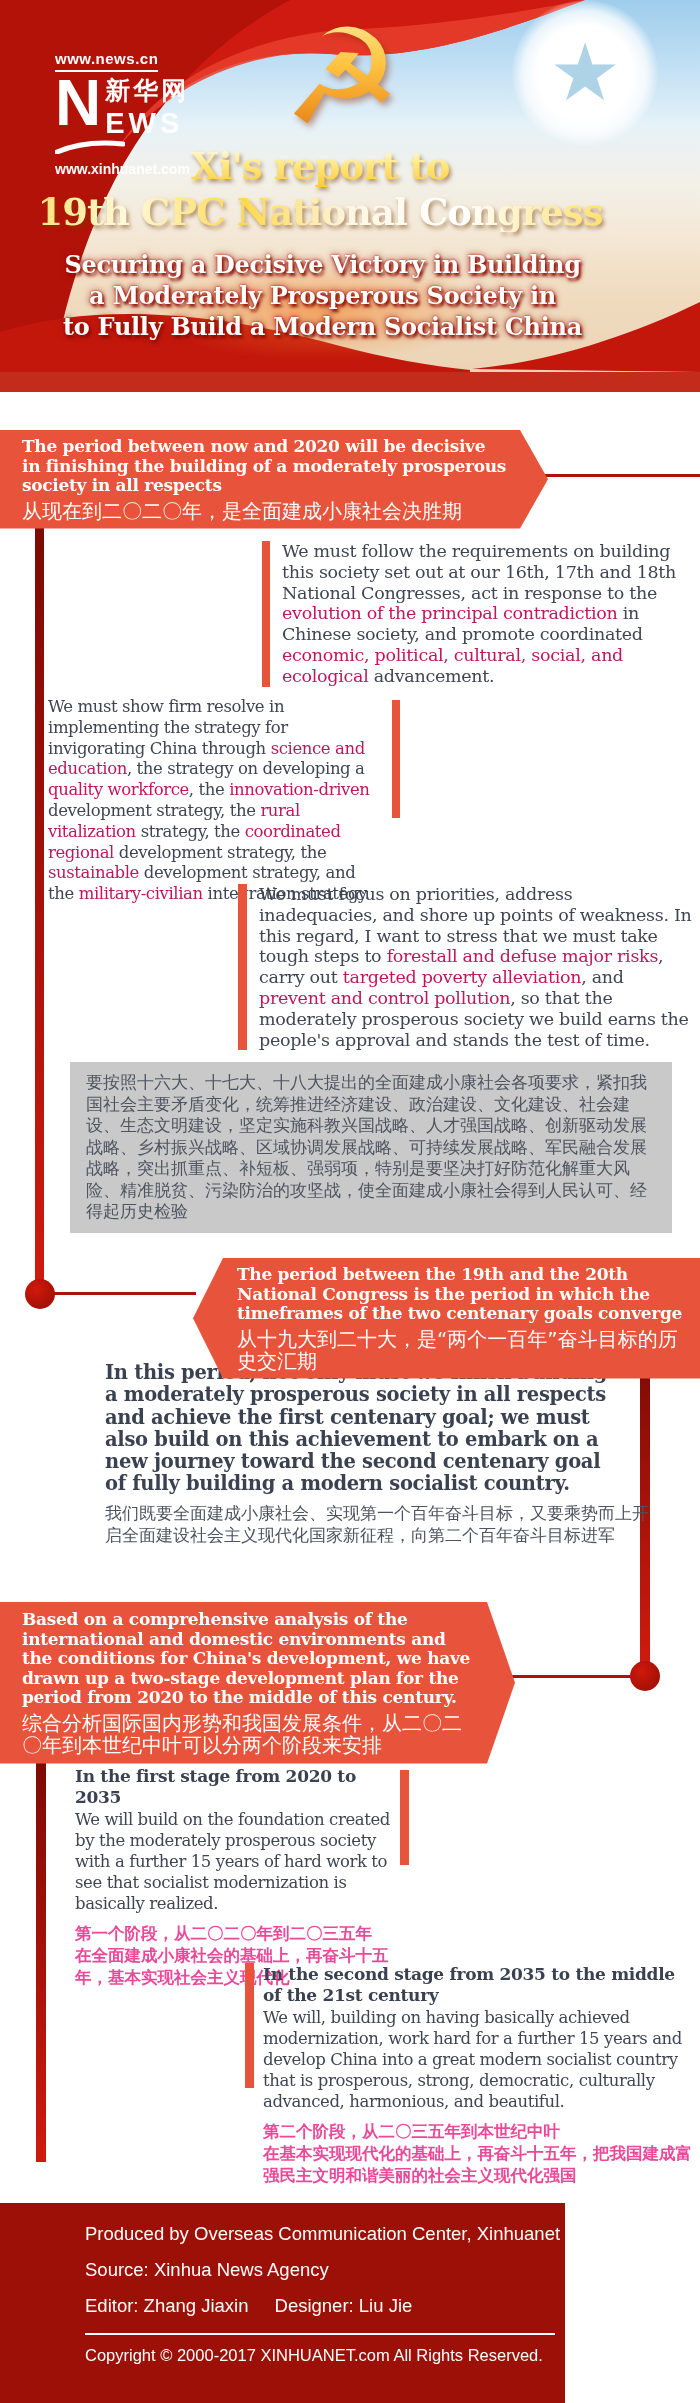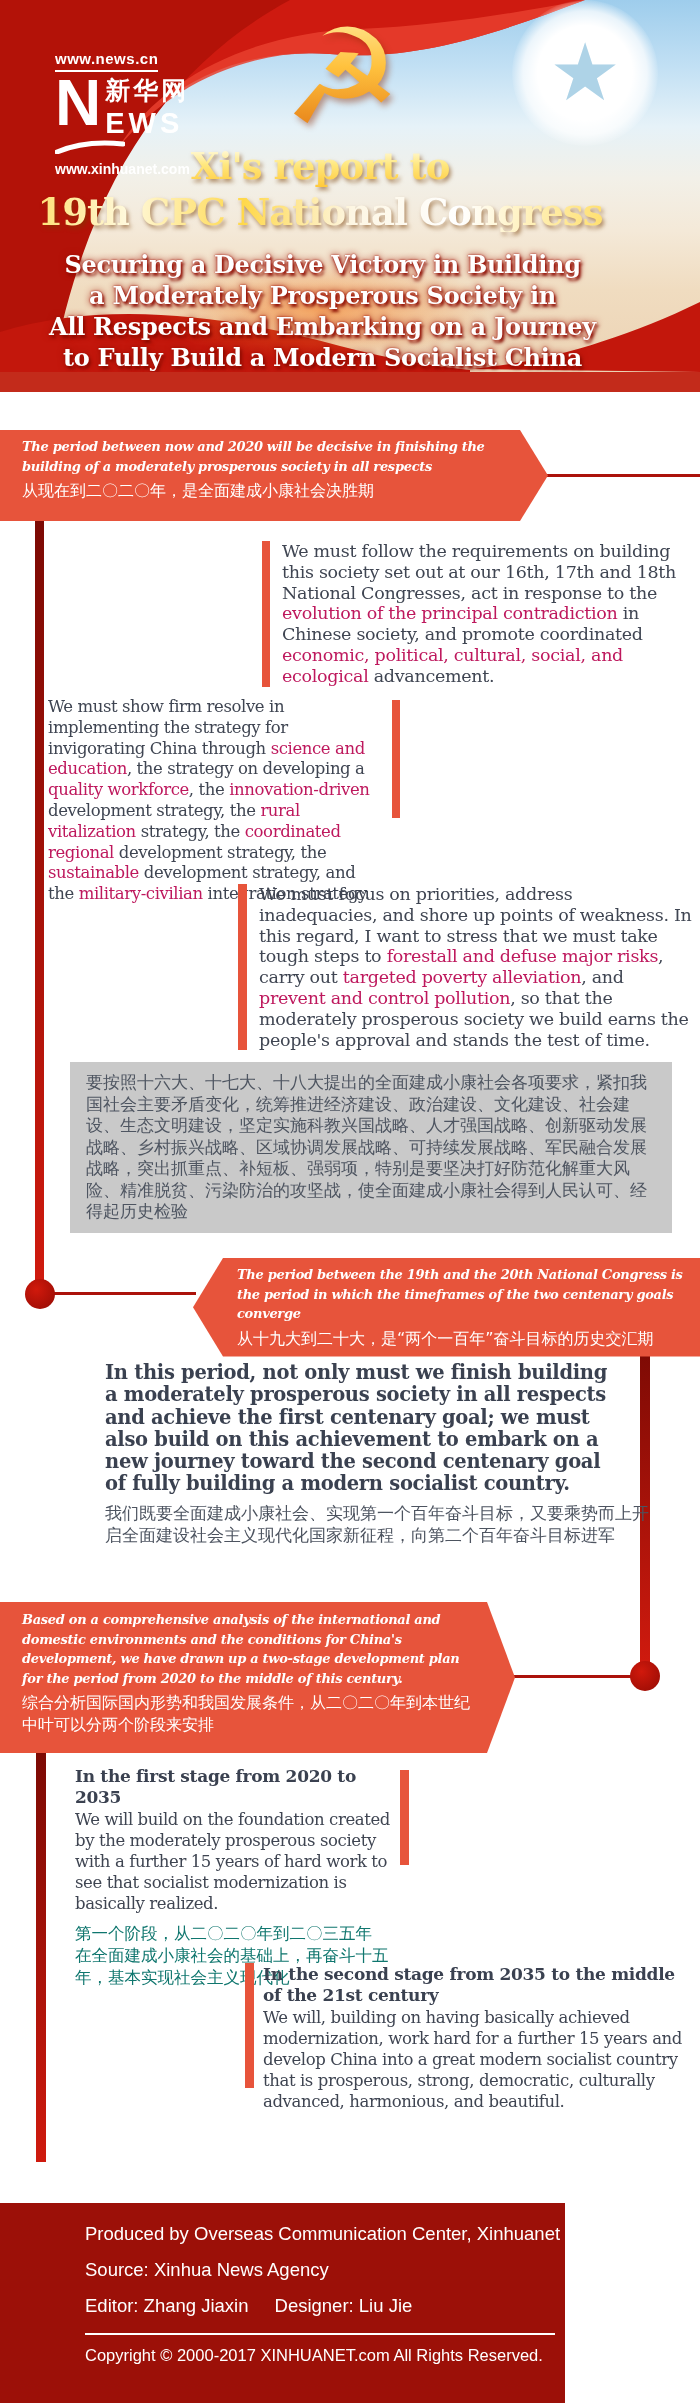--- a/index.html
+++ b/index.html
@@ -58,22 +58,22 @@
   .hline1 { left:538px; top:474px; width:162px; }
   .hline2 { left:508px; top:1675px; width:128px; }
   .hline3 { left:50px; top:1292px; width:146px; }
   .dot { position:absolute; width:30px; height:30px; border-radius:50%;
     background:radial-gradient(circle at 38% 35%, #d1190c, #940b04); }
   .dot1 { left:25px; top:1279px; }
   .dot2 { left:630px; top:1661px; }
 
   
   .banner { position:absolute; background:#e7543b; color:#fff; box-sizing:border-box; z-index:3; }
-  .banner-en { font-weight:700; font-style:italic; font-size:13px; line-height:19.5px; letter-spacing:-.3px; }
-  .banner-cn { font-family:"DejaVu Sans",sans-serif; font-size:16px; line-height:22px; margin-top:4px; }
+  .banner-en { font-weight:700; font-size:17px; line-height:19.5px; letter-spacing:-.3px; }
+  .banner-cn { font-family:"DejaVu Sans",sans-serif; font-size:20px; line-height:22px; margin-top:4px; }
   .banner1 { left:0; top:430px; width:548px; min-height:91px; padding:7px 40px 7px 22px;
     clip-path:polygon(0 0, calc(100% - 28px) 0, 100% 50%, calc(100% - 28px) 100%, 0 100%); }
   .banner2 { left:193px; top:1258px; width:507px; min-height:88px; padding:7px 10px 7px 44px;
     clip-path:polygon(30px 0, 100% 0, 100% 100%, 30px 100%, 0 50%); }
   .banner3 { left:0; top:1602px; width:515px; min-height:151px; padding:8px 42px 8px 22px;
     clip-path:polygon(0 0, calc(100% - 28px) 0, 100% 50%, calc(100% - 28px) 100%, 0 100%); }
 
   
   .para { position:absolute; color:#3f4552; font-size:17.5px; line-height:20.8px; letter-spacing:-.3px; }
   .hl { color:#be185d; }
@@ -84,21 +84,21 @@
   .gray-box { position:absolute; left:70px; top:1062px; width:602px; min-height:160px; box-sizing:border-box;
     background:#c9c9c9; padding:10px 16px; color:#4e5561;
     font-family:"DejaVu Sans",sans-serif; font-size:17px; line-height:21.5px; }
   .p4 { left:105px; top:1362px; width:515px; font-weight:700; font-size:19.5px; line-height:22.3px; color:#3a4150; }
   .p4-cn { position:absolute; left:105px; top:1502px; width:548px; color:#4d5460;
     font-family:"DejaVu Sans",sans-serif; font-size:17px; line-height:22px; }
 
   
   .stage-heading { font-weight:700; font-size:17px; color:#3a4150; letter-spacing:-.3px; line-height:21px; }
   .stage-body { font-size:16.5px; line-height:20.9px; color:#3f4552; letter-spacing:-.4px; margin-top:2px; }
-  .stage-cn { font-family:"DejaVu Sans",sans-serif; font-size:16.5px; line-height:22px; color:#0f766e; margin-top:8px; }
+  .stage-cn { font-family:"DejaVu Sans",sans-serif; font-size:16.5px; line-height:22px; color:#ec4899; margin-top:8px;font-weight:bold; }
   .stage1 { position:absolute; left:75px; top:1766px; width:322px; }
   .stage1-bar { position:absolute; left:400px; top:1770px; width:9px; height:95px; background:#e7543b; }
   .stage2 { position:absolute; left:263px; top:1964px; width:435px; }
   .stage2-bar { position:absolute; left:245px; top:1963px; width:9px; height:125px; background:#e7543b; }
 
   
   .footer { position:absolute; left:0; top:2203px; width:565px; height:200px; background:#9c1008;
     color:#fff; font-family:"Liberation Sans",sans-serif; box-sizing:border-box; padding:20px 0 0 85px; }
   .footer-line { font-size:18.5px; line-height:22px; margin-bottom:14px; }
   .footer-editor-row span { margin-right:26px; }
@@ -139,21 +139,20 @@
       <div class="logo-url-bottom">www.xinhuanet.com</div>
     </div>
 
     <div class="hero-title">
       <div class="hero-title-l1">Xi's report to</div>
       <div class="hero-title-l2">19th CPC National Congress</div>
     </div>
     <div class="hero-subtitle">
       <div>Securing a Decisive Victory in Building</div>
       <div>a Moderately Prosperous Society in</div>
-      <div>All Respects and Embarking on a Journey</div>
       <div>to Fully Build a Modern Socialist China</div>
     </div>
   </div>
 
   <div class="red-band"></div>
 
   <div class="vline vline1"></div>
   <div class="vline vline2"></div>
   <div class="vline vline3"></div>
   <div class="hline hline1"></div>
@@ -193,20 +192,24 @@
     <div class="stage-cn">
       <div>第一个阶段，从二〇二〇年到二〇三五年</div>
       <div>在全面建成小康社会的基础上，再奋斗十五年，基本实现社会主义现代化</div>
     </div>
   </div>
   <div class="stage1-bar"></div>
 
   <div class="stage2">
     <div class="stage-heading">In the second stage from 2035 to the middle of the 21st century</div>
     <div class="stage-body">We will, building on having basically achieved modernization, work hard for a further 15 years and develop China into a great modern socialist country that is prosperous, strong, democratic, culturally advanced, harmonious, and beautiful.</div>
+    <div class="stage-cn">
+      <div>第二个阶段，从二〇三五年到本世纪中叶</div>
+      <div>在基本实现现代化的基础上，再奋斗十五年，把我国建成富强民主文明和谐美丽的社会主义现代化强国</div>
+    </div>
   </div>
   <div class="stage2-bar"></div>
 
   <div class="footer">
     <div class="footer-line">Produced by Overseas Communication Center, Xinhuanet</div>
     <div class="footer-line">Source: Xinhua News Agency</div>
     <div class="footer-line footer-editor-row">
       <span>Editor: Zhang Jiaxin</span><span>Designer: Liu Jie</span>
     </div>
     <div class="footer-divider"></div>

